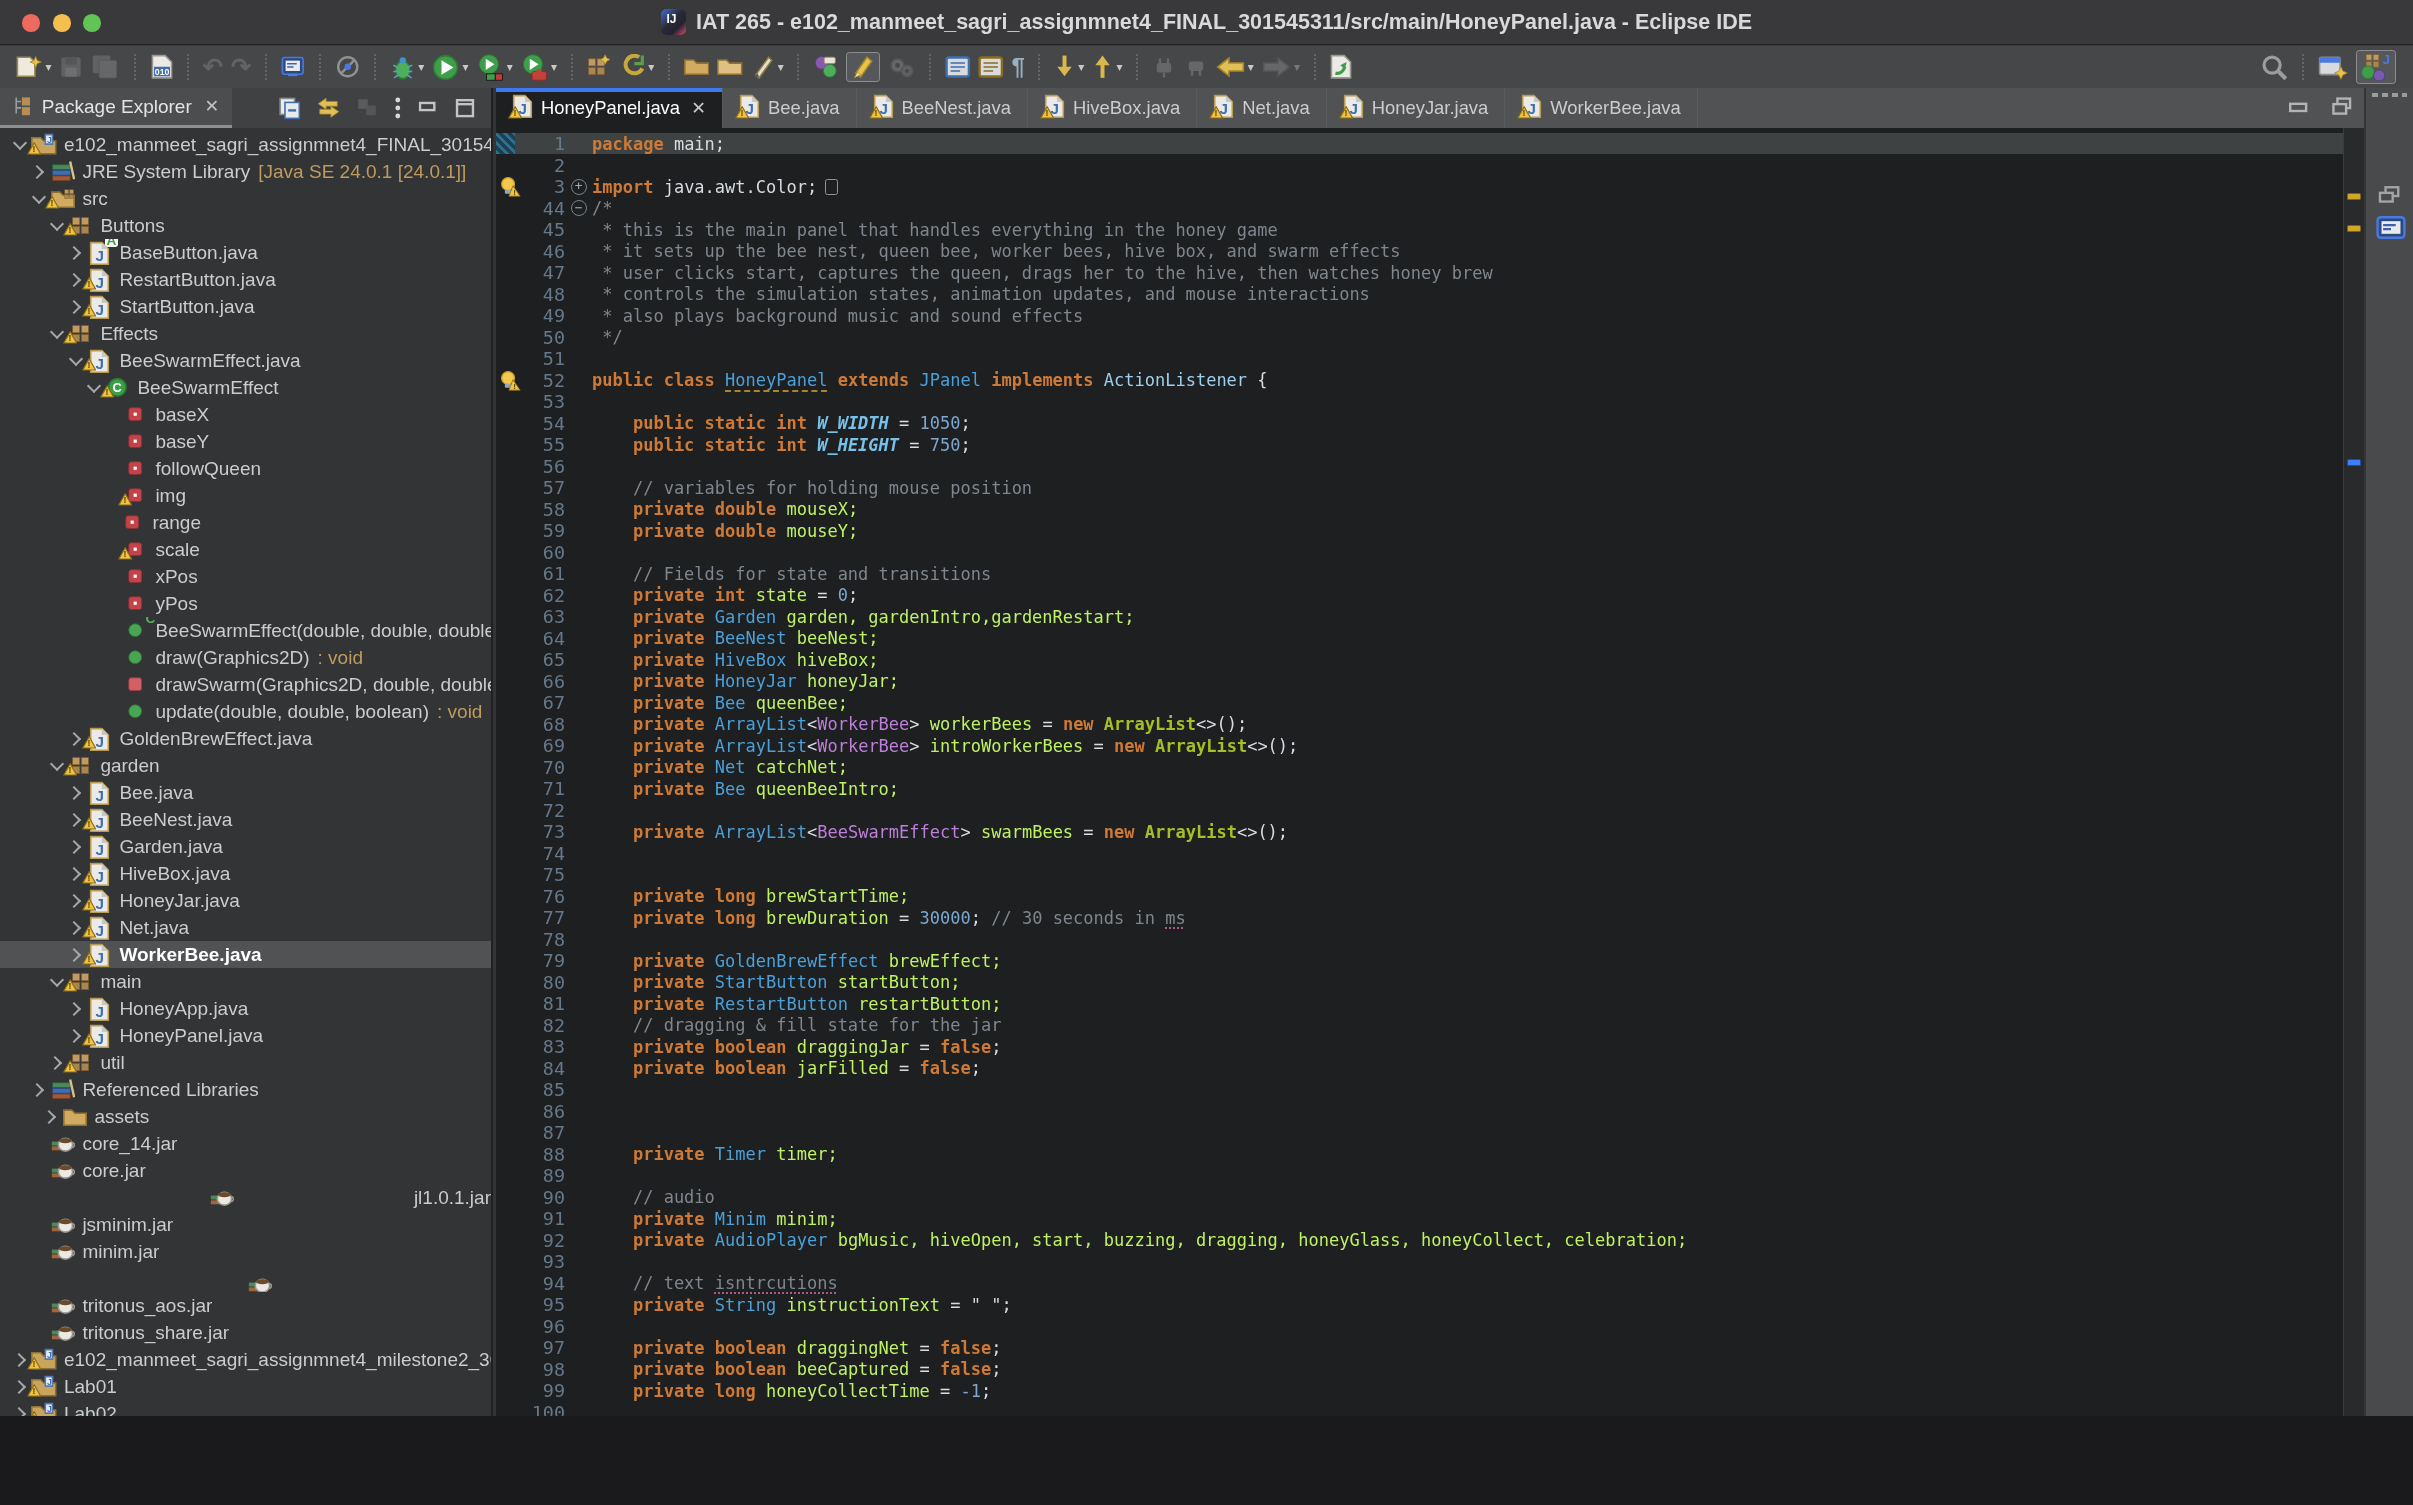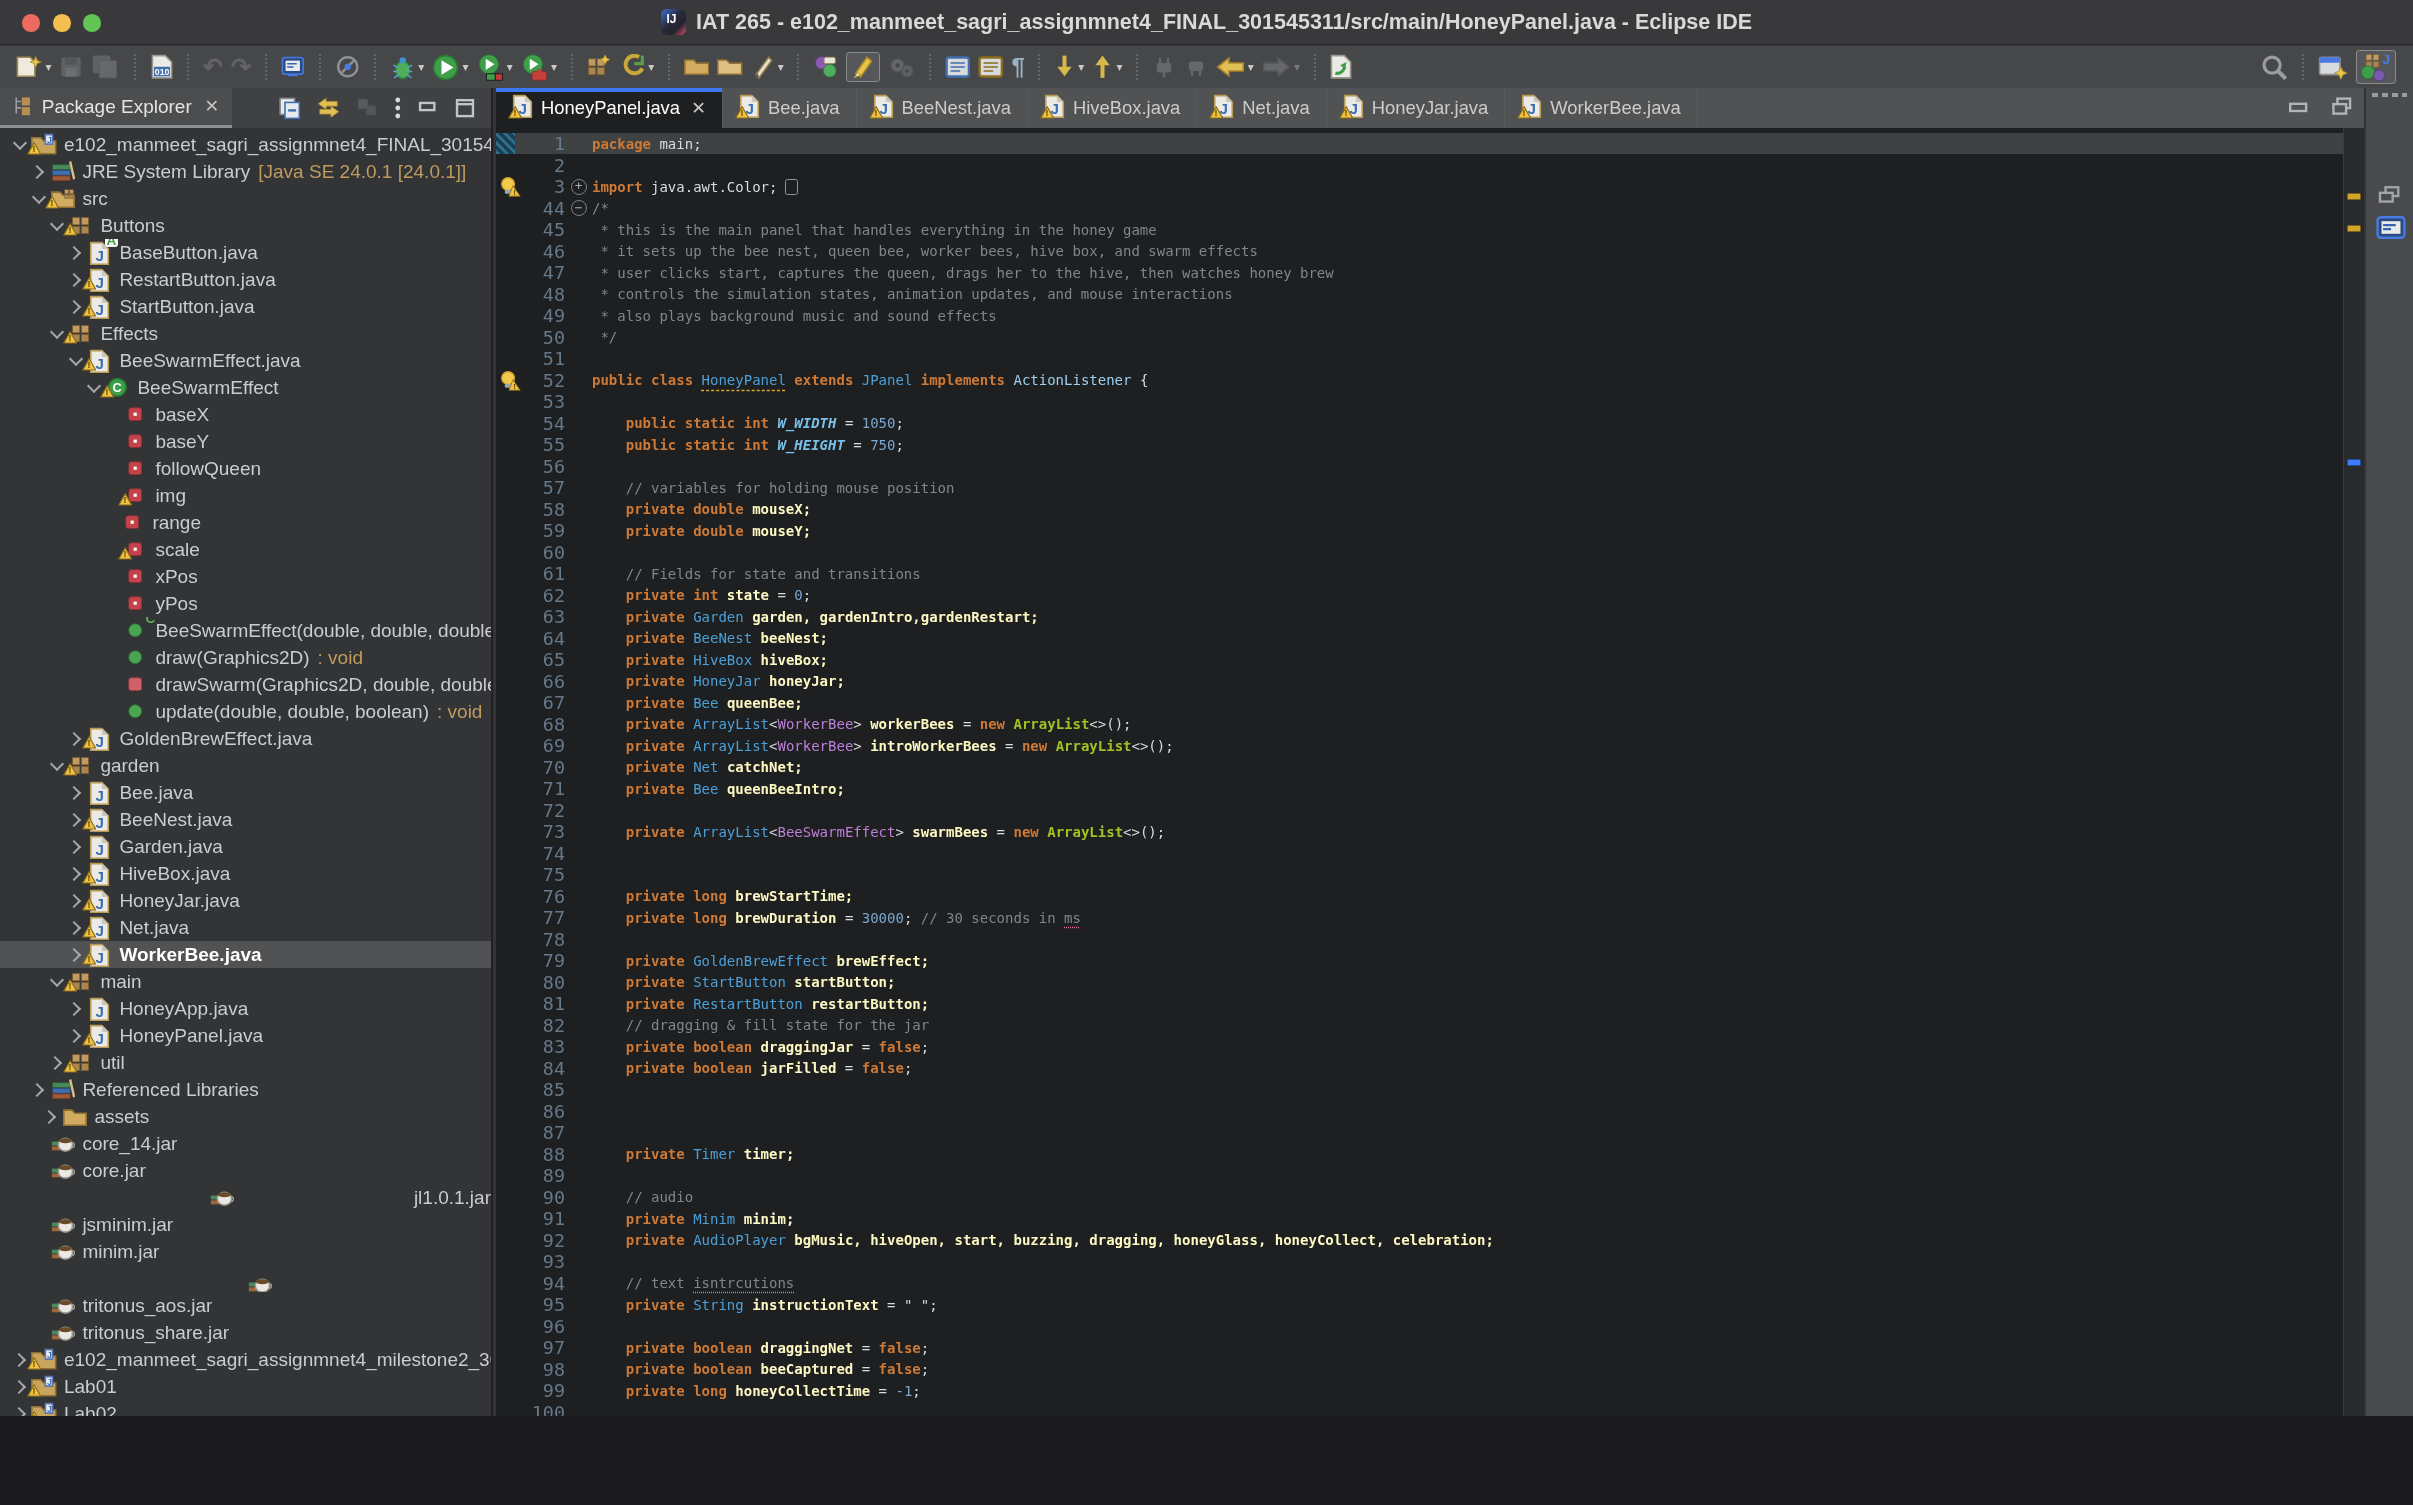--- a/index.html
+++ b/index.html
@@ -76,29 +76,29 @@
   #codearea{position:absolute;left:0;top:40px;width:1848px;height:1337px;background:#1d1f21;
             padding-top:4.8px;overflow:hidden;}
   .row{position:relative;height:21.5px;display:flex;align-items:center;}
   .row.cur{background:#3f4243;}
   .ancol{width:29px;min-width:29px;height:21.5px;position:relative;display:flex;align-items:center;justify-content:center;}
   .lnum{width:40px;min-width:40px;text-align:right;color:#66798a;
         font-family:"DejaVu Sans Mono",monospace;font-size:18.4px;}
   .fcol{width:27px;min-width:27px;display:flex;justify-content:center;align-items:center;}
   .fc{width:16px;height:16px;border-radius:50%;border:1.6px solid #76828c;color:#a0acb6;display:flex;
       align-items:center;justify-content:center;font-size:12.8px;line-height:1;font-family:"DejaVu Sans Mono",monospace;}
-  .codeln{white-space:pre;font-family:"DejaVu Sans Mono",monospace;font-size:14px;}
+  .codeln{white-space:pre;font-family:"DejaVu Sans Mono",monospace;font-size:17px;}
   .selmark{position:absolute;left:0;top:0;width:19px;height:21.5px;
            background:repeating-linear-gradient(45deg,#2f6e8e 0 3.2px,#1c3f52 3.2px 6.4px);}
   .fbox{display:inline-block;width:12.8px;height:16px;border:1.6px solid #8a949c;border-radius:2.4px;
         margin-left:8px;vertical-align:-2.4px;}
   .kw{color:#ce7a36;font-weight:bold;}
   .ty{color:#4ba0d8;}
   .ty2{color:#9ecfef;}
-  .fld{color:#fef9c3;font-weight:bold;margin-top:41px;}
+  .fld{color:#bef264;font-weight:normal;margin-top:41px;}
   .sf{color:#79c0e8;font-style:italic;font-weight:bold;}
   .num{color:#7ba7d0;}
   .cm{color:#7f868d;}
   .gen{color:#bd7fd8;}
   .nc{color:#a5c025;font-weight:bold;}
   .pl{color:#d8dce0;}
   .str{color:#d8dce0;}
   .uw{text-decoration:underline;text-decoration-style:dashed;text-decoration-color:#d7a82a;text-underline-offset:4.8px;}
   .sp{text-decoration:underline;text-decoration-style:dotted;text-decoration-color:#e06ca8;text-underline-offset:4px;}
 

